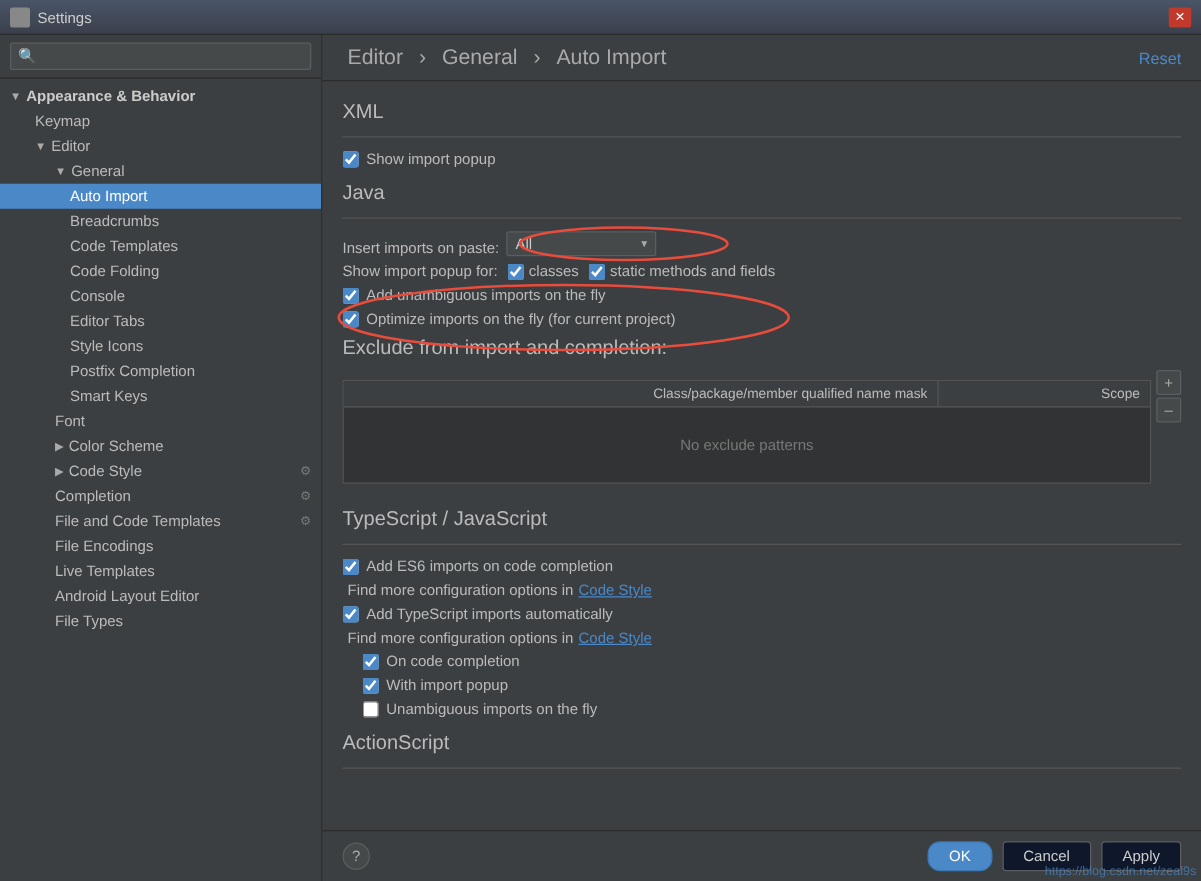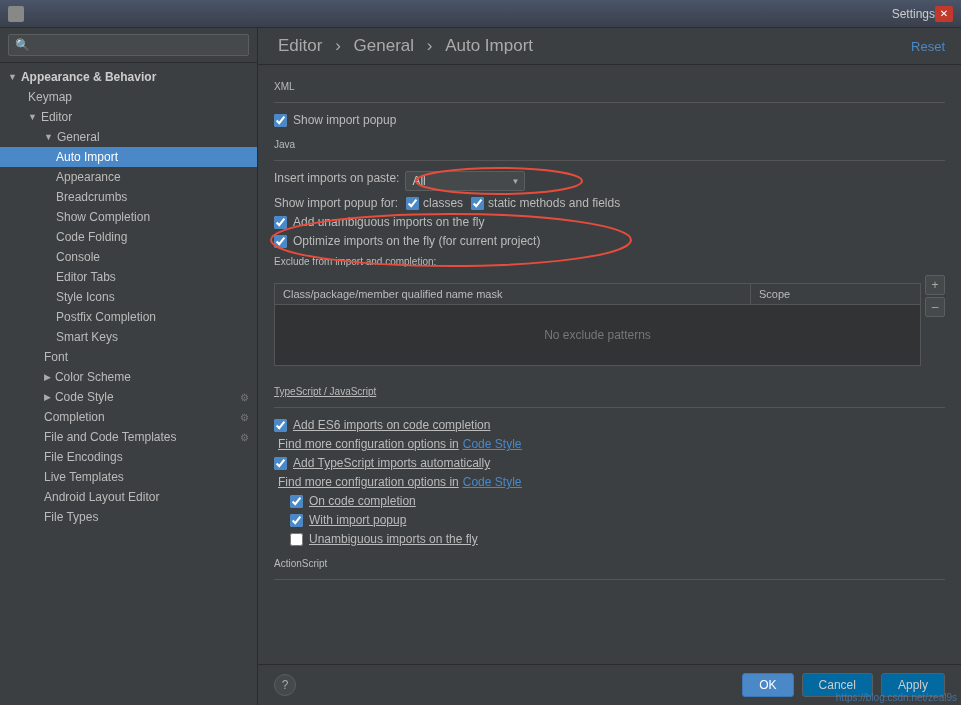--- a/index.html
+++ b/index.html
@@ -29,21 +29,21 @@
       font-size: 12px;
       border-bottom: 1px solid #2b2b2b;
     }
     .titlebar-icon {
       width: 16px;
       height: 16px;
       margin-right: 6px;
       background: #888;
       border-radius: 2px;
     }
-    .titlebar-title { flex: 1; text-align: right; }
+    .titlebar-title { flex: 1; }
     .titlebar-close {
       width: 18px;
       height: 16px;
       background: #c0392b;
       border-radius: 2px;
       display: flex;
       align-items: center;
       justify-content: center;
       color: white;
       font-size: 10px;
@@ -140,32 +140,32 @@
       font-size: 13px;
       cursor: pointer;
     }
     .panel-body {
       flex: 1;
       overflow-y: auto;
       padding: 12px 16px;
     }
     .section-label {
       color: #bbbbbb;
-      font-size: 10px;
+      font-size: 16px;
       margin-bottom: 8px;
       margin-top: 4px;
     }
     .section-divider {
       border: none;
       border-top: 1px solid #555;
       margin: 10px 0;
     }
     .option-row {
       display: flex;
-      align-items: flex-start;
+      align-items: flex-end;
       margin: 5px 0;
       color: #bbbbbb;
       font-size: 12px;
     }
     .option-row label { display: flex; align-items: center; cursor: pointer; }
     .option-row input[type=checkbox] {
       margin-right: 6px;
       accent-color: #4a88c7;
       cursor: pointer;
     }
@@ -218,20 +218,21 @@
       display: flex;
       background: #3c3f41;
       border-bottom: 1px solid #555;
     }
     .table-header-cell {
       padding: 4px 8px;
       color: #bbbbbb;
       font-size: 11px;
       flex: 1;
       border-right: 1px solid #555;
+      text-align: right;
     }
     .table-header-cell:last-child { border-right: none; flex: 0 0 80px; }
     .table-body {
       min-height: 60px;
       display: flex;
       align-items: center;
       justify-content: center;
       color: #777;
       font-size: 12px;
     }
@@ -251,21 +252,21 @@
       justify-content: center;
       cursor: pointer;
       font-size: 12px;
       margin-bottom: 2px;
       border-radius: 2px;
     }
     .table-row-wrapper {
       display: flex;
       align-items: flex-start;
     }
-    .typescript-section { margin-top: 12px; text-decoration: underline; }
+    .typescript-section { margin-top: 12px; }
     .link-text {
       color: #4a88c7;
       cursor: pointer;
       text-decoration: underline;
     }
     
     .dialog-footer {
       padding: 8px 16px;
       display: flex;
       align-items: center;
@@ -274,26 +275,27 @@
       border-top: 1px solid #2b2b2b;
       background: #3c3f41;
     }
     .dialog-btn {
       padding: 4px 16px;
       font-size: 12px;
       border: 1px solid #5a5e61;
       border-radius: 3px;
       cursor: pointer;
       color: #cccccc;
-      background: #0369a1;
+      background: #0f172a;
     }
     .dialog-btn.primary {
       background: #4a88c7;
       border-color: #3a78b7;
       color: #ffffff;
+      border-radius: 10px;
     }
     .help-btn {
       width: 22px;
       height: 22px;
       border-radius: 50%;
       border: 1px solid #5a5e61;
       background: #45494a;
       color: #aaa;
       display: flex;
       align-items: center;
@@ -343,27 +345,24 @@
           <span>Editor</span>
         </div>
         <div class="tree-item sub2">
           <span class="triangle">▼</span>
           <span>General</span>
         </div>
         <div class="tree-item sub3 selected">
           <span>Auto Import</span>
         </div>
         <div class="tree-item sub3">
-          <span>Appearance</span>
-        </div>
-        <div class="tree-item sub3">
           <span>Breadcrumbs</span>
         </div>
         <div class="tree-item sub3">
-          <span>Show Completion</span>
+          <span>Code Templates</span>
         </div>
         <div class="tree-item sub3">
           <span>Code Folding</span>
         </div>
         <div class="tree-item sub3">
           <span>Console</span>
         </div>
         <div class="tree-item sub3">
           <span>Editor Tabs</span>
         </div>

